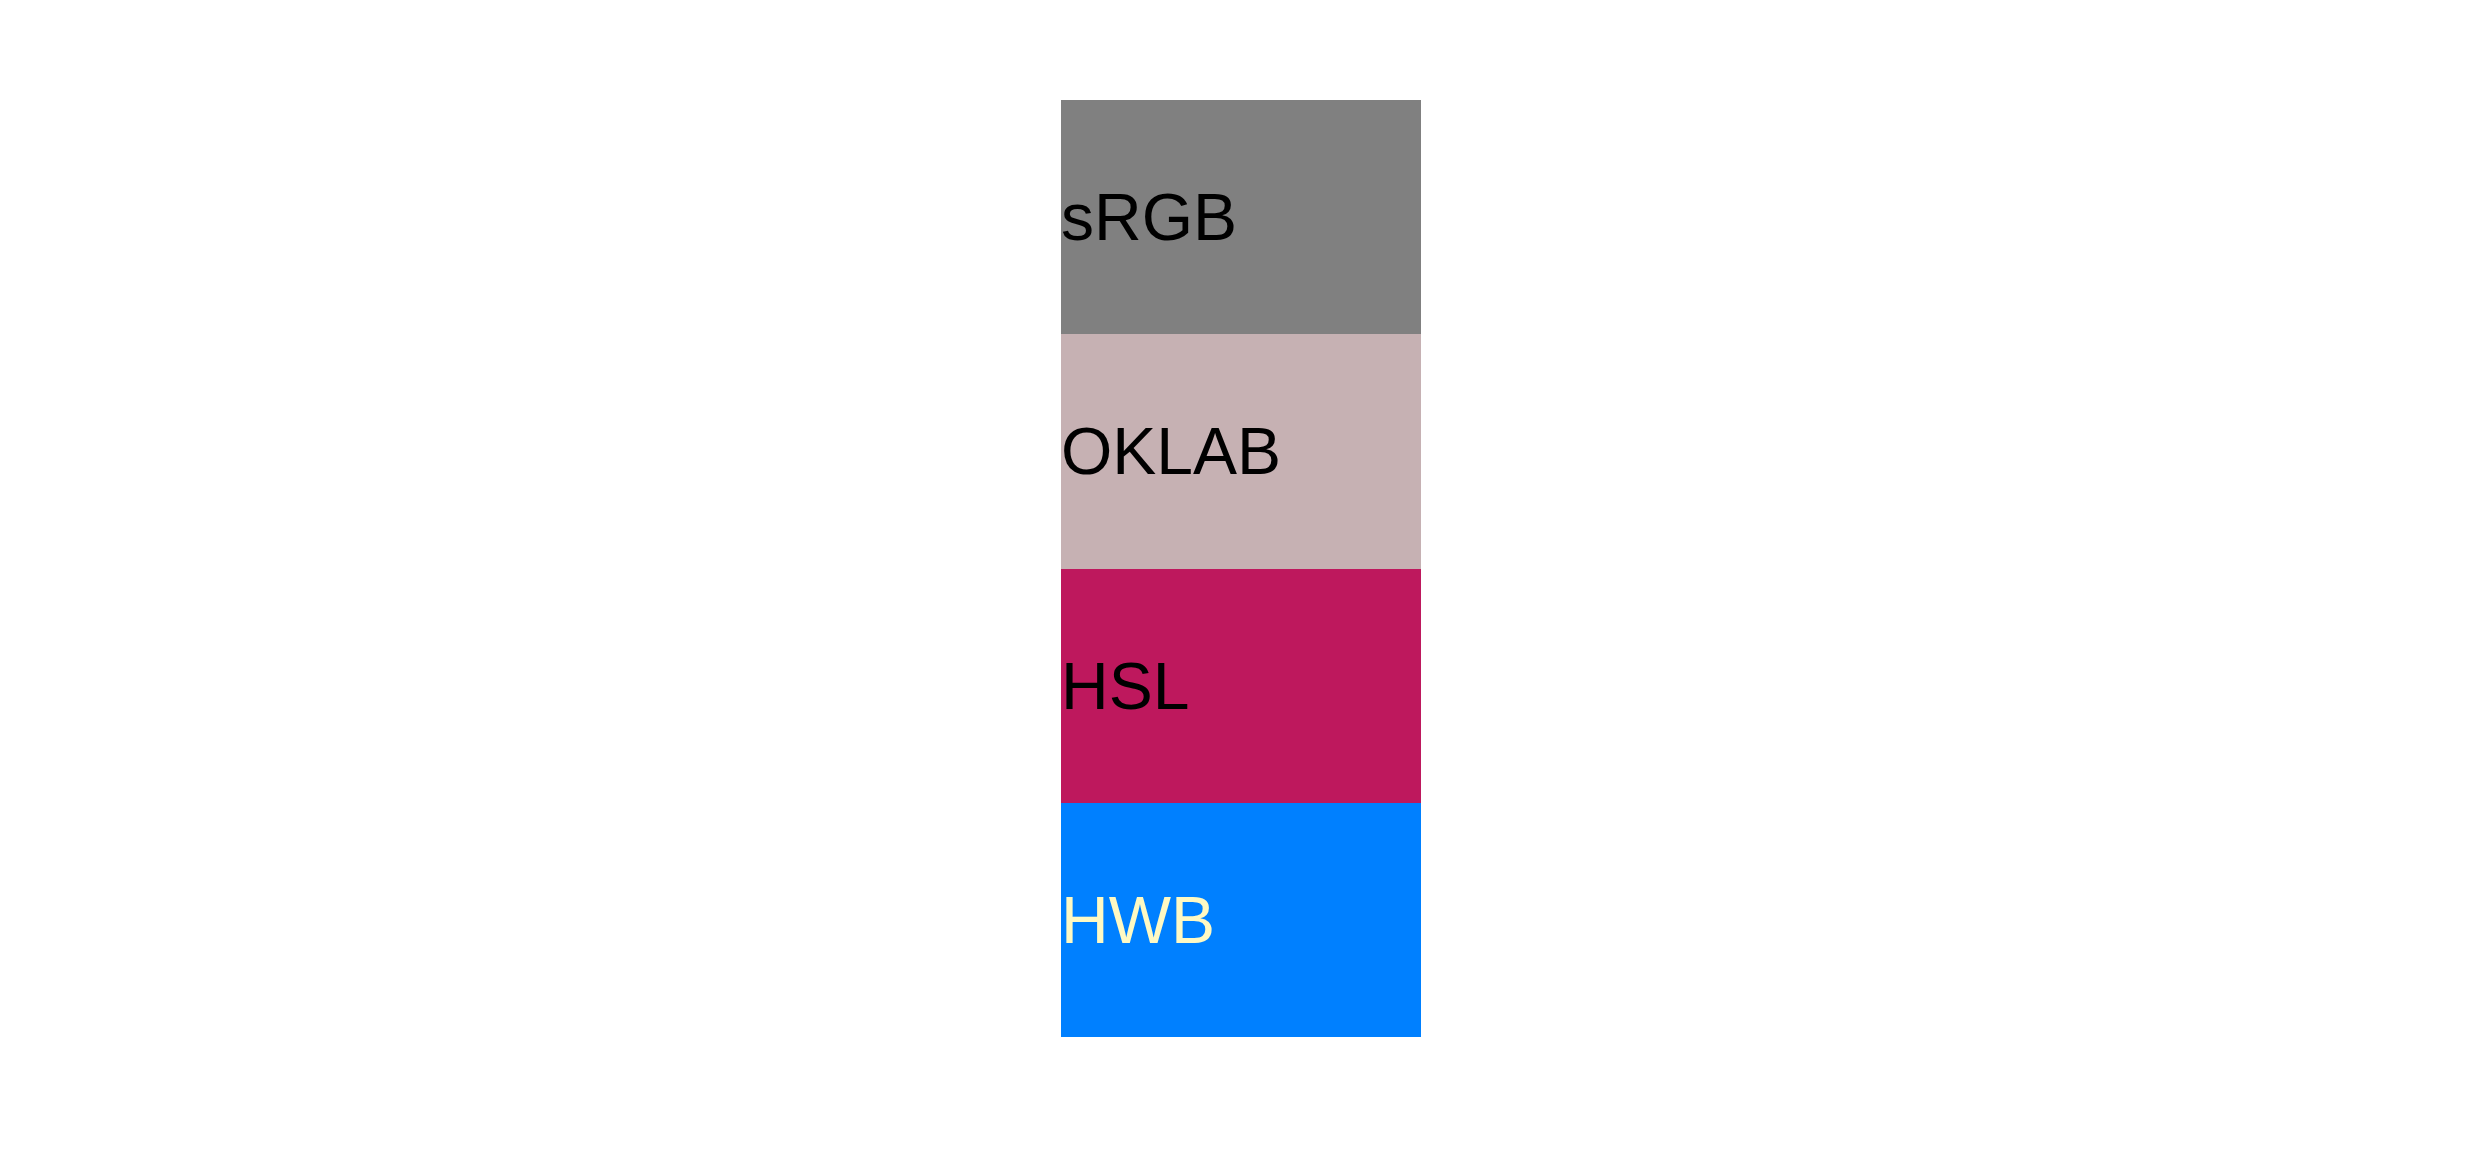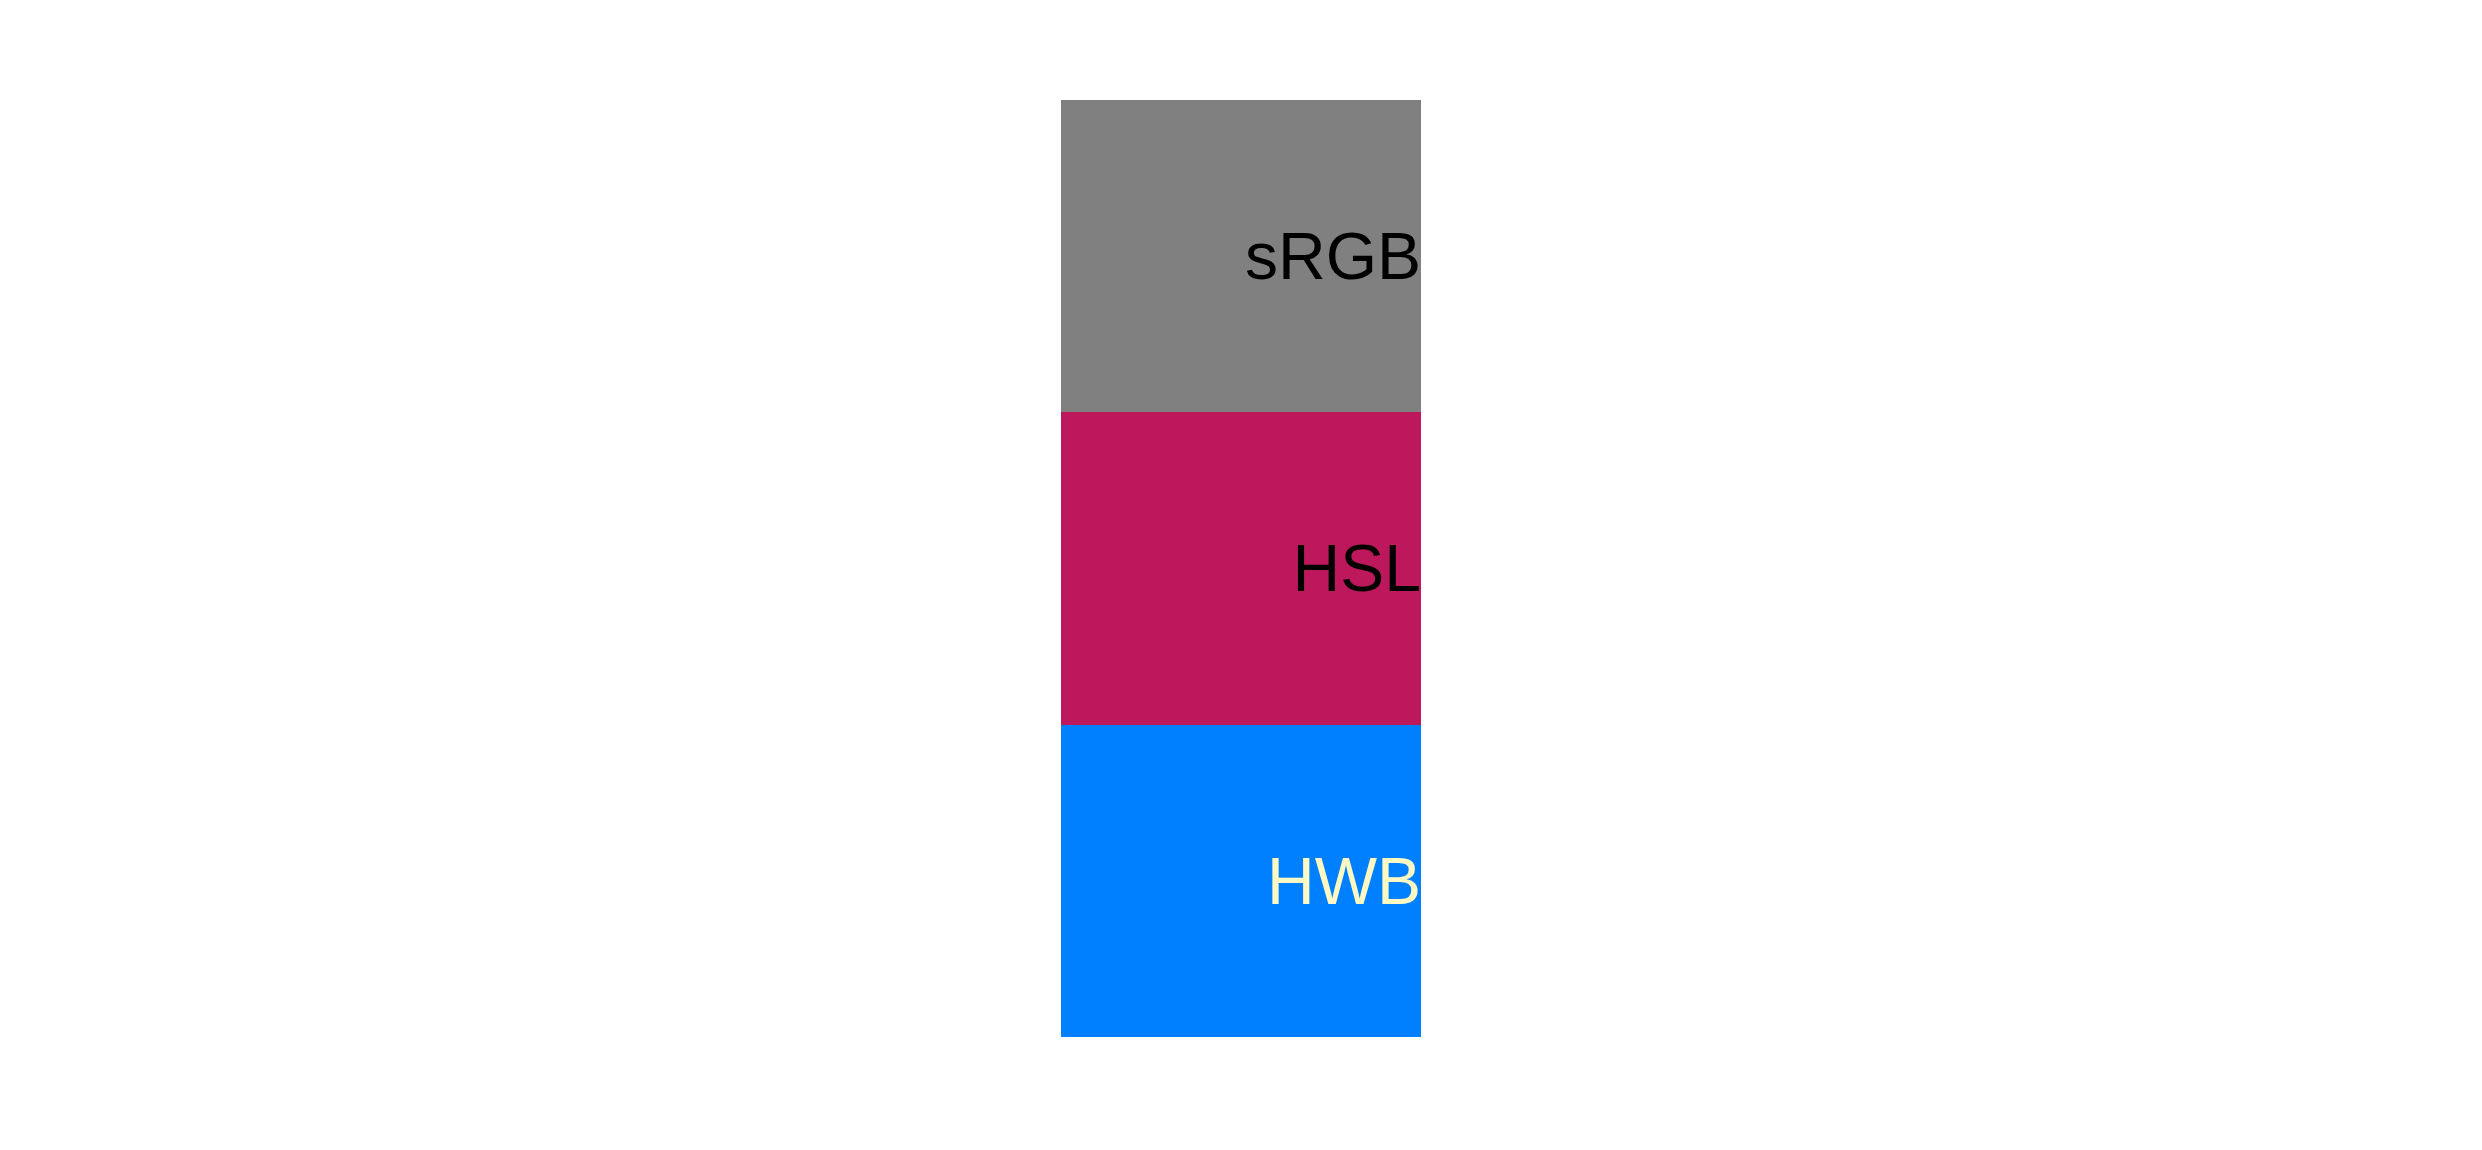--- a/index.html
+++ b/index.html
@@ -20,40 +20,43 @@
     top: 100px;
     width: 360px;
     height: 937px;
     display: flex;
     flex-direction: column;
   }
   .swatch {
     flex: 1 1 0;
     display: flex;
     align-items: center;
-    justify-content: flex-end;
+    justify-content: flex-start;
   }
   .swatch-label {
     font-size: 66px;
     font-weight: 400;
     line-height: 1;
     color: #000000;
     letter-spacing: 0px;
     user-select: none;
   }
 </style>
 </head>
 <body style="background: rgb(255, 255, 255);">
 
 <div class="swatch-stack">
 
   <div class="swatch" style="background-color: rgb(128, 128, 128);">
     <span class="swatch-label" style="color: rgb(0, 0, 0);">sRGB</span>
   </div>
 
+  <div class="swatch" style="background-color: rgb(198, 177, 179);">
+    <span class="swatch-label" style="color: rgb(0, 0, 0);">OKLAB</span>
+  </div>
 
   <div class="swatch" style="background-color: #be185d;">
     <span class="swatch-label" style="color: rgb(0, 0, 0);">HSL</span>
   </div>
 
   <div class="swatch" style="background-color: rgb(0, 128, 255);">
     <span class="swatch-label" style="color: #fef9c3;">HWB</span>
   </div>
 
 </div>

